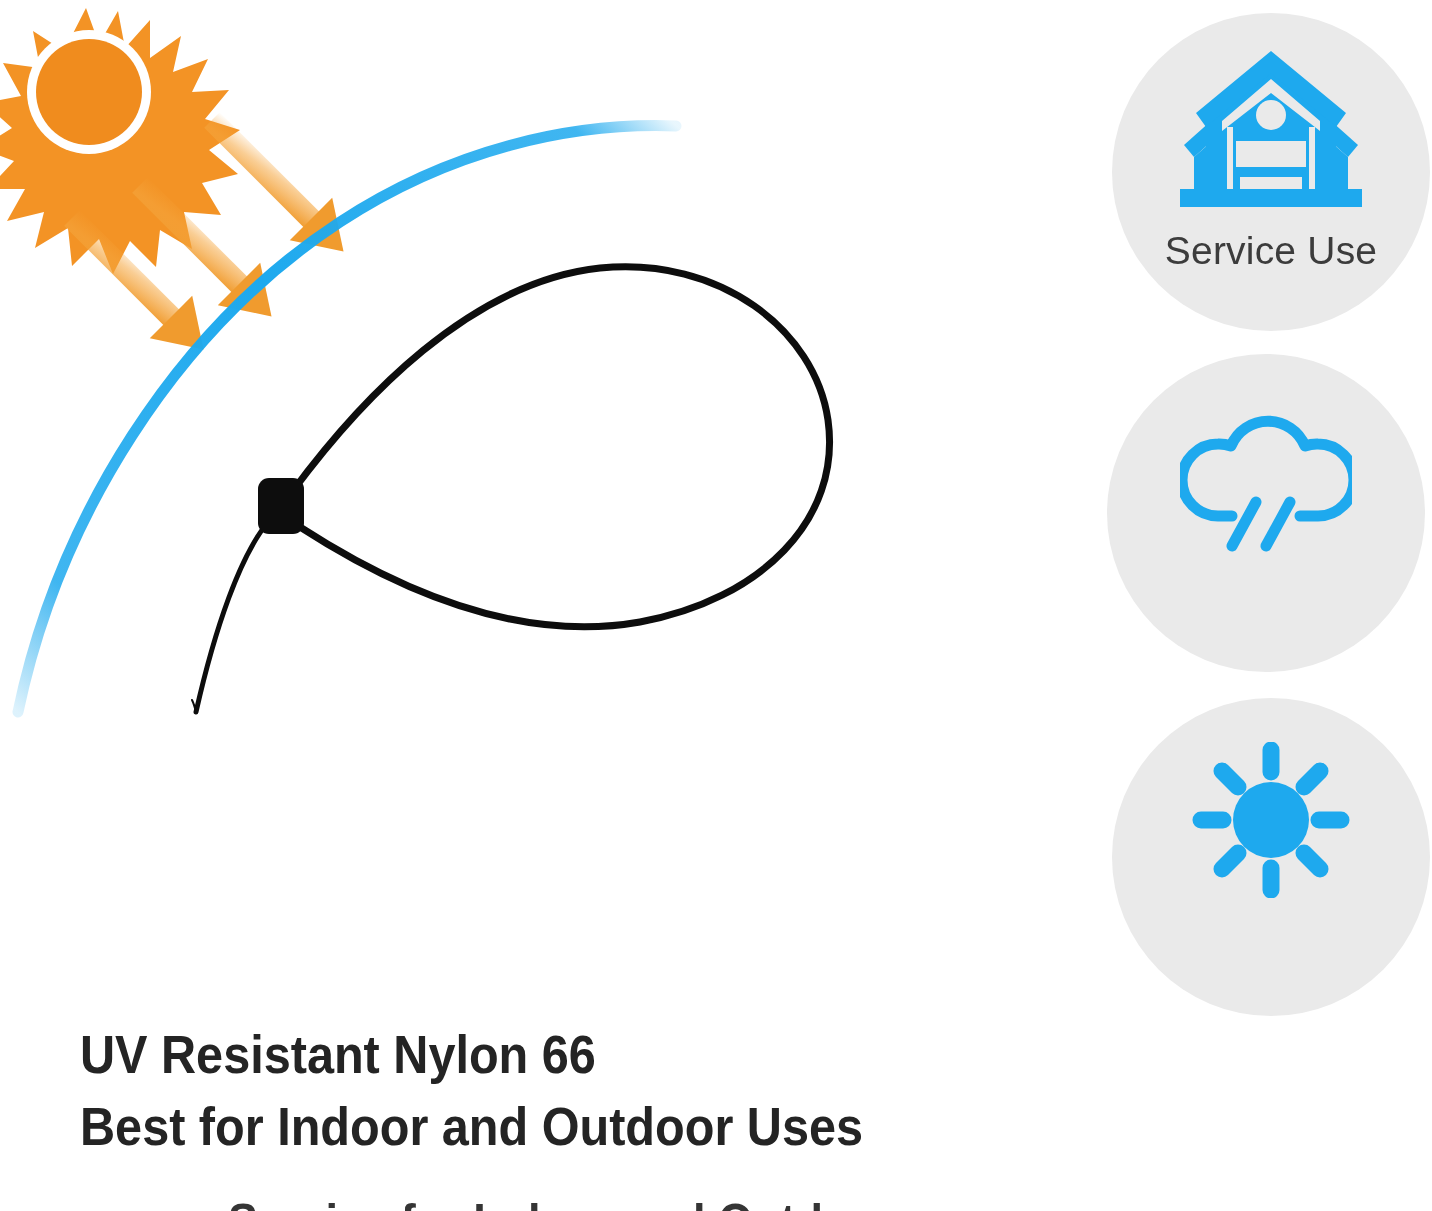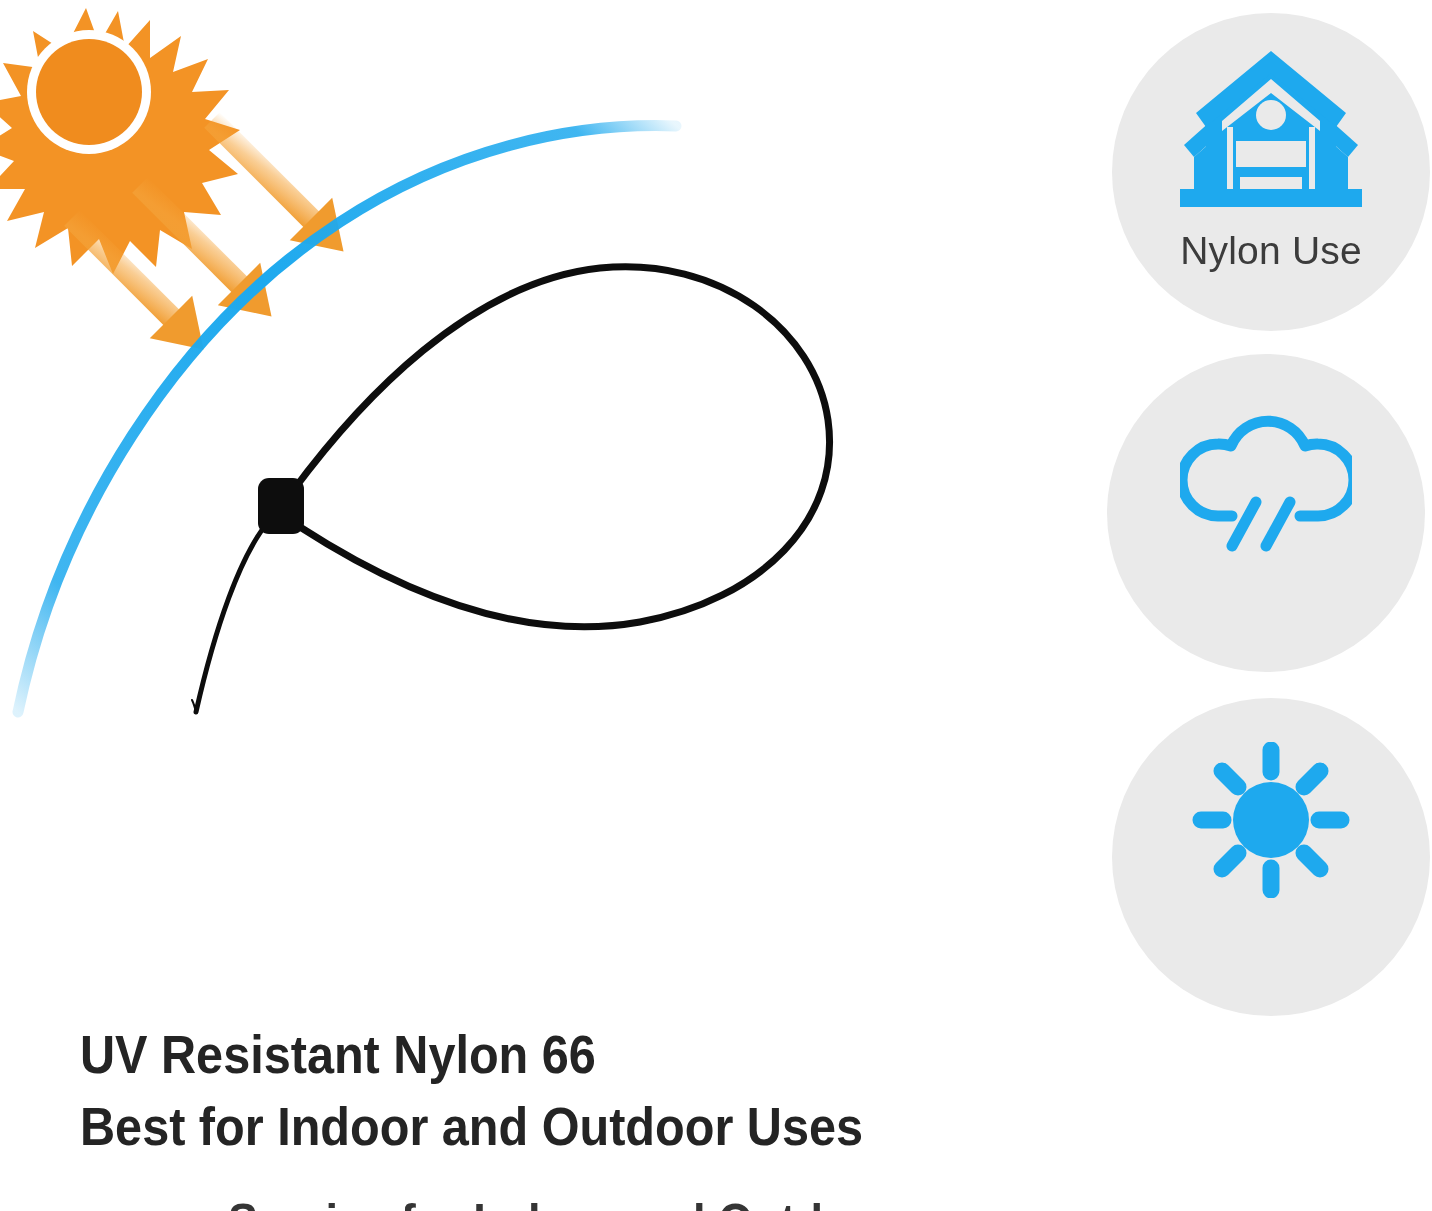--- a/index.html
+++ b/index.html
@@ -193,21 +193,21 @@
 
       <rect x="56" y="92" width="70" height="26" fill="#eaeaea"></rect>
 
       <rect x="60" y="128" width="62" height="32" fill="#eaeaea"></rect>
 
       <rect x="47" y="78" width="6" height="62" fill="#eaeaea"></rect>
       <rect x="129" y="78" width="6" height="62" fill="#eaeaea"></rect>
 
       <rect x="0" y="140" width="182" height="18" fill="#1EA9EE"></rect>
     </svg>
-    <span class="badge-label">Nylon Use</span>
+    <span class="badge-label">Service Use</span>
   </div>
 
   <div class="badge badge-2">
     <svg class="badge-icon" width="172" height="150" viewBox="0 0 172 150">
       <path d="M52 110 L38 110 A36 36 0 0 1 38 38 A36 36 0 0 1 51 40
                A40 40 0 0 1 125 40 A36 36 0 0 1 138 38
                A36 36 0 0 1 138 110 L120 110" fill="none" stroke="#1EA9EE" stroke-width="11" stroke-linecap="round" stroke-linejoin="round"></path>
       <line x1="76" y1="96" x2="52" y2="140" stroke="#1EA9EE" stroke-width="11" stroke-linecap="round"></line>
       <line x1="110" y1="96" x2="86" y2="140" stroke="#1EA9EE" stroke-width="11" stroke-linecap="round"></line>
     </svg>

